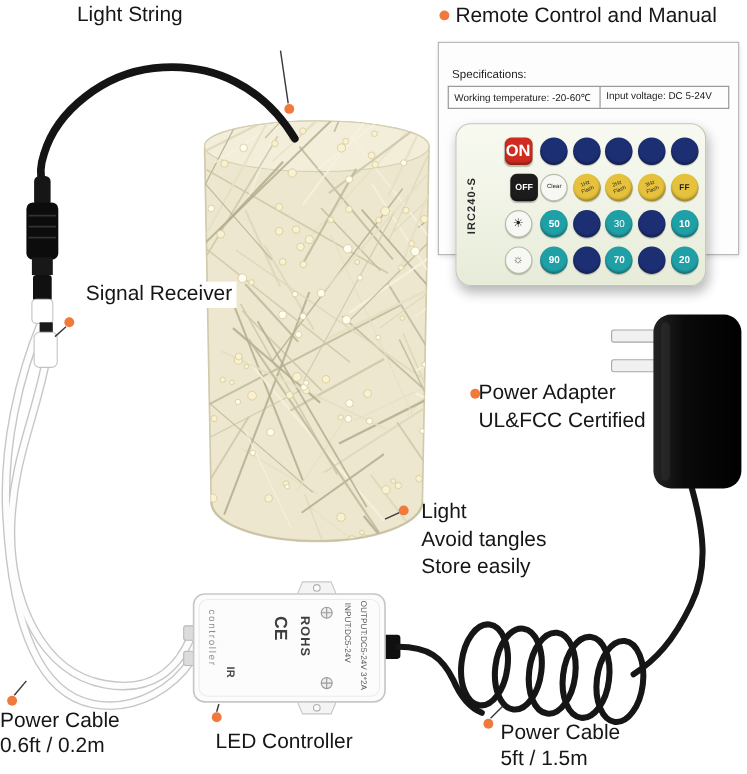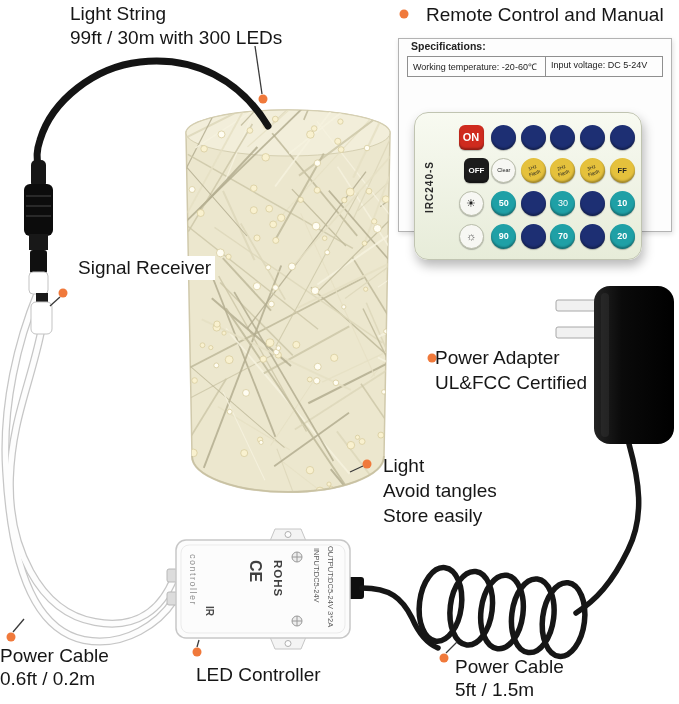--- a/index.html
+++ b/index.html
@@ -7,21 +7,21 @@
   body{font-family:"Liberation Sans",sans-serif;color:#161616}
   .canvas{position:relative;width:679px;height:704px;background:#fff;overflow:hidden}
   .artsvg{position:absolute;left:0;top:0;width:679px;height:704px}
   svg text{font-family:"Liberation Sans",sans-serif}
   .lbl{position:absolute;font-size:19px;line-height:24px;color:#161616;white-space:nowrap}
   .center{}
   
   .sheet{position:absolute;left:398px;top:38px;width:274px;height:194px;background:#fdfdfd;
          border:1px solid #b3b3b3;box-shadow:1px 2px 5px rgba(0,0,0,.13)}
   .sheet-title{margin-top:24px;text-align:center;font-size:12.5px;font-weight:bold;color:#1c1c1c;letter-spacing:.2px}
-  .sheet-specs{margin:1px 12px 0;font-size:10.5px;font-weight:bold;color:#222}
+  .sheet-specs{margin:23px 12px 0;font-size:10.5px;font-weight:normal;color:#222}
   .sheet-row{margin:4px 8px 0;border:1px solid #8f8f8f;display:flex;font-size:9px;color:#222}
   .sheet-cell{padding:3px 5px;flex:1.2}
   .sheet-cell + .sheet-cell{border-left:1px solid #8f8f8f;flex:1}
   
   .remote{position:absolute;left:414px;top:112px;width:228px;height:148px;border-radius:14px;
           background:linear-gradient(180deg,#f8faf1,#e7ecd9);border:1px solid #c0c4b1;
           box-shadow:2px 6px 11px rgba(0,0,0,.28)}
   .remote-model{position:absolute;left:-31px;top:64px;width:100px;height:20px;transform:rotate(-90deg);
                 text-align:center;font-size:10px;font-weight:bold;letter-spacing:1px;color:#2a2a2a}
   .rgrid{position:absolute;left:38px;top:8px;width:184px;height:132px;display:grid;
@@ -320,21 +320,21 @@
     <div class="sheet-specs">Specifications:</div>
     <div class="sheet-row">
       <div class="sheet-cell">Working temperature: -20-60℃</div>
       <div class="sheet-cell">Input voltage: DC 5-24V</div>
     </div>
   </div>
 
   <div class="remote">
     <div class="remote-model">IRC240-S</div>
     <div class="rgrid">
-        <div class="rbtn" style="background: rgb(207, 43, 30); color: rgb(255, 255, 255); font-size: 11px; font-weight: bold; border-radius: 6px;">ON</div>
+        <div class="rbtn" style="background: rgb(207, 43, 30); color: rgb(255, 255, 255); font-size: 15px; font-weight: bold; border-radius: 6px;">ON</div>
         <div class="rbtn" style="background: rgb(29, 47, 115); color: rgb(255, 255, 255); font-size: 6px;"></div>
         <div class="rbtn" style="background: rgb(29, 47, 115); color: rgb(255, 255, 255); font-size: 6px;"></div>
         <div class="rbtn" style="background: rgb(29, 47, 115); color: rgb(255, 255, 255); font-size: 6px;"></div>
         <div class="rbtn" style="background: rgb(29, 47, 115); color: rgb(255, 255, 255); font-size: 6px;"></div>
         <div class="rbtn" style="background: rgb(29, 47, 115); color: rgb(255, 255, 255); font-size: 6px;"></div>
         <div class="rbtn" style="background: rgb(28, 28, 28); color: rgb(255, 255, 255); font-size: 8px; font-weight: bold; border-radius: 6px; margin-left: 11px;">OFF</div>
         <div class="rbtn" style="background: rgb(247, 247, 243); color: rgb(34, 34, 34); font-size: 5.5px; box-shadow: rgba(0, 0, 0, 0.25) 0px 1px 1px; border: 1px solid rgb(185, 189, 170);">Clear</div>
         <div class="rbtn" style="background: rgb(229, 193, 60); color: rgb(34, 34, 34); font-size: 4.8px; transform: rotate(-22deg);">
           <div style="line-height: 5.2px;">1Hz</div>
           <div style="line-height: 5.2px;">Flash</div>
@@ -358,24 +358,23 @@
         <div class="rbtn" style="background: rgb(31, 160, 166); color: rgb(255, 255, 255); font-size: 9px; font-weight: bold;">90</div>
         <div class="rbtn" style="background: rgb(29, 47, 115); color: rgb(255, 255, 255); font-size: 6px;"></div>
         <div class="rbtn" style="background: rgb(31, 160, 166); color: rgb(255, 255, 255); font-size: 9px; font-weight: bold;">70</div>
         <div class="rbtn" style="background: rgb(29, 47, 115); color: rgb(255, 255, 255); font-size: 6px;"></div>
         <div class="rbtn" style="background: rgb(31, 160, 166); color: rgb(255, 255, 255); font-size: 9px; font-weight: bold;">20</div>
       </div>
   </div>
 
   <div class="lbl center" style="left:70px;top:2px;width:240px">
     <div>Light String</div>
-    <div>99ft / 30m with 300 LEDs</div>
-  </div>
-
-  <div class="lbl" style="left:426px;top:3px">Remote Control and Manual</div>
+  </div>
+
+  <div class="lbl" style="left:414px;top:3px">Remote Control and Manual</div>
 
   <div class="lbl" style="left:74px;top:256px;background:#fff;padding:0 4px">Signal Receiver</div>
 
   <div class="lbl center" style="left:435px;top:345px;width:155px;line-height:25px">
     <div>Power Adapter</div>
     <div>UL&amp;FCC Certified</div>
   </div>
 
   <div class="lbl" style="left:383px;top:453px;line-height:25px">
     <div>Light</div>

